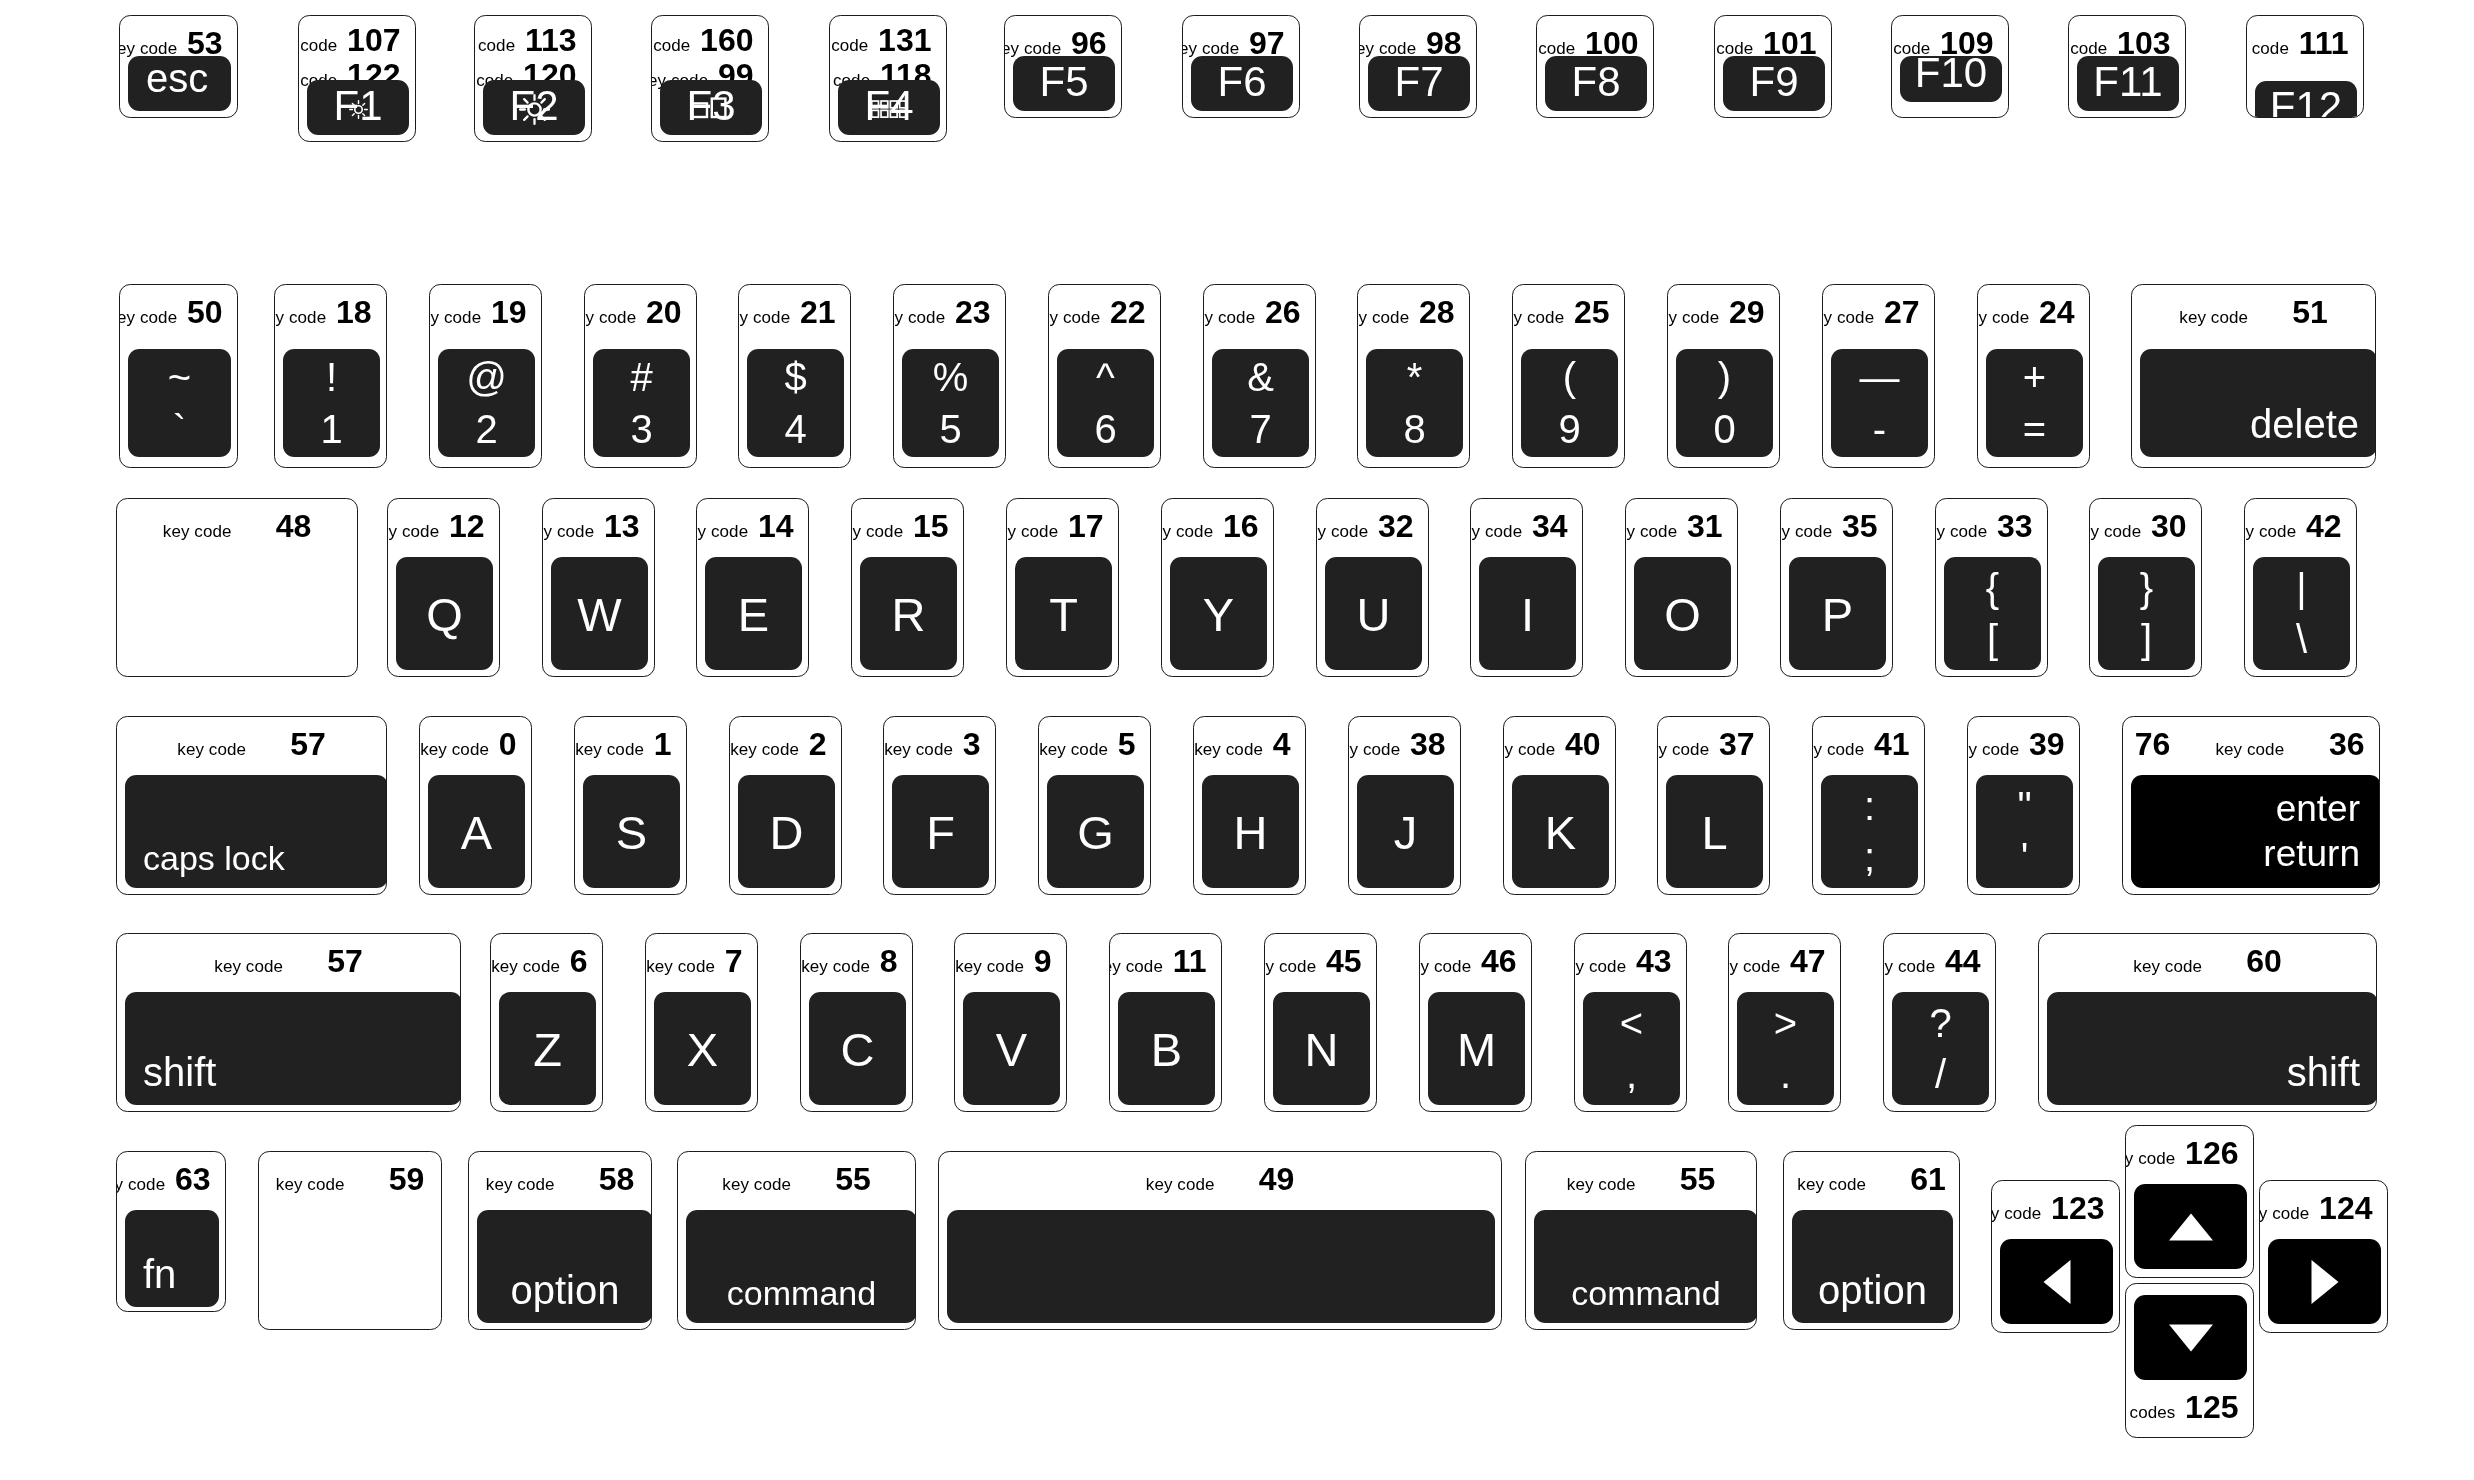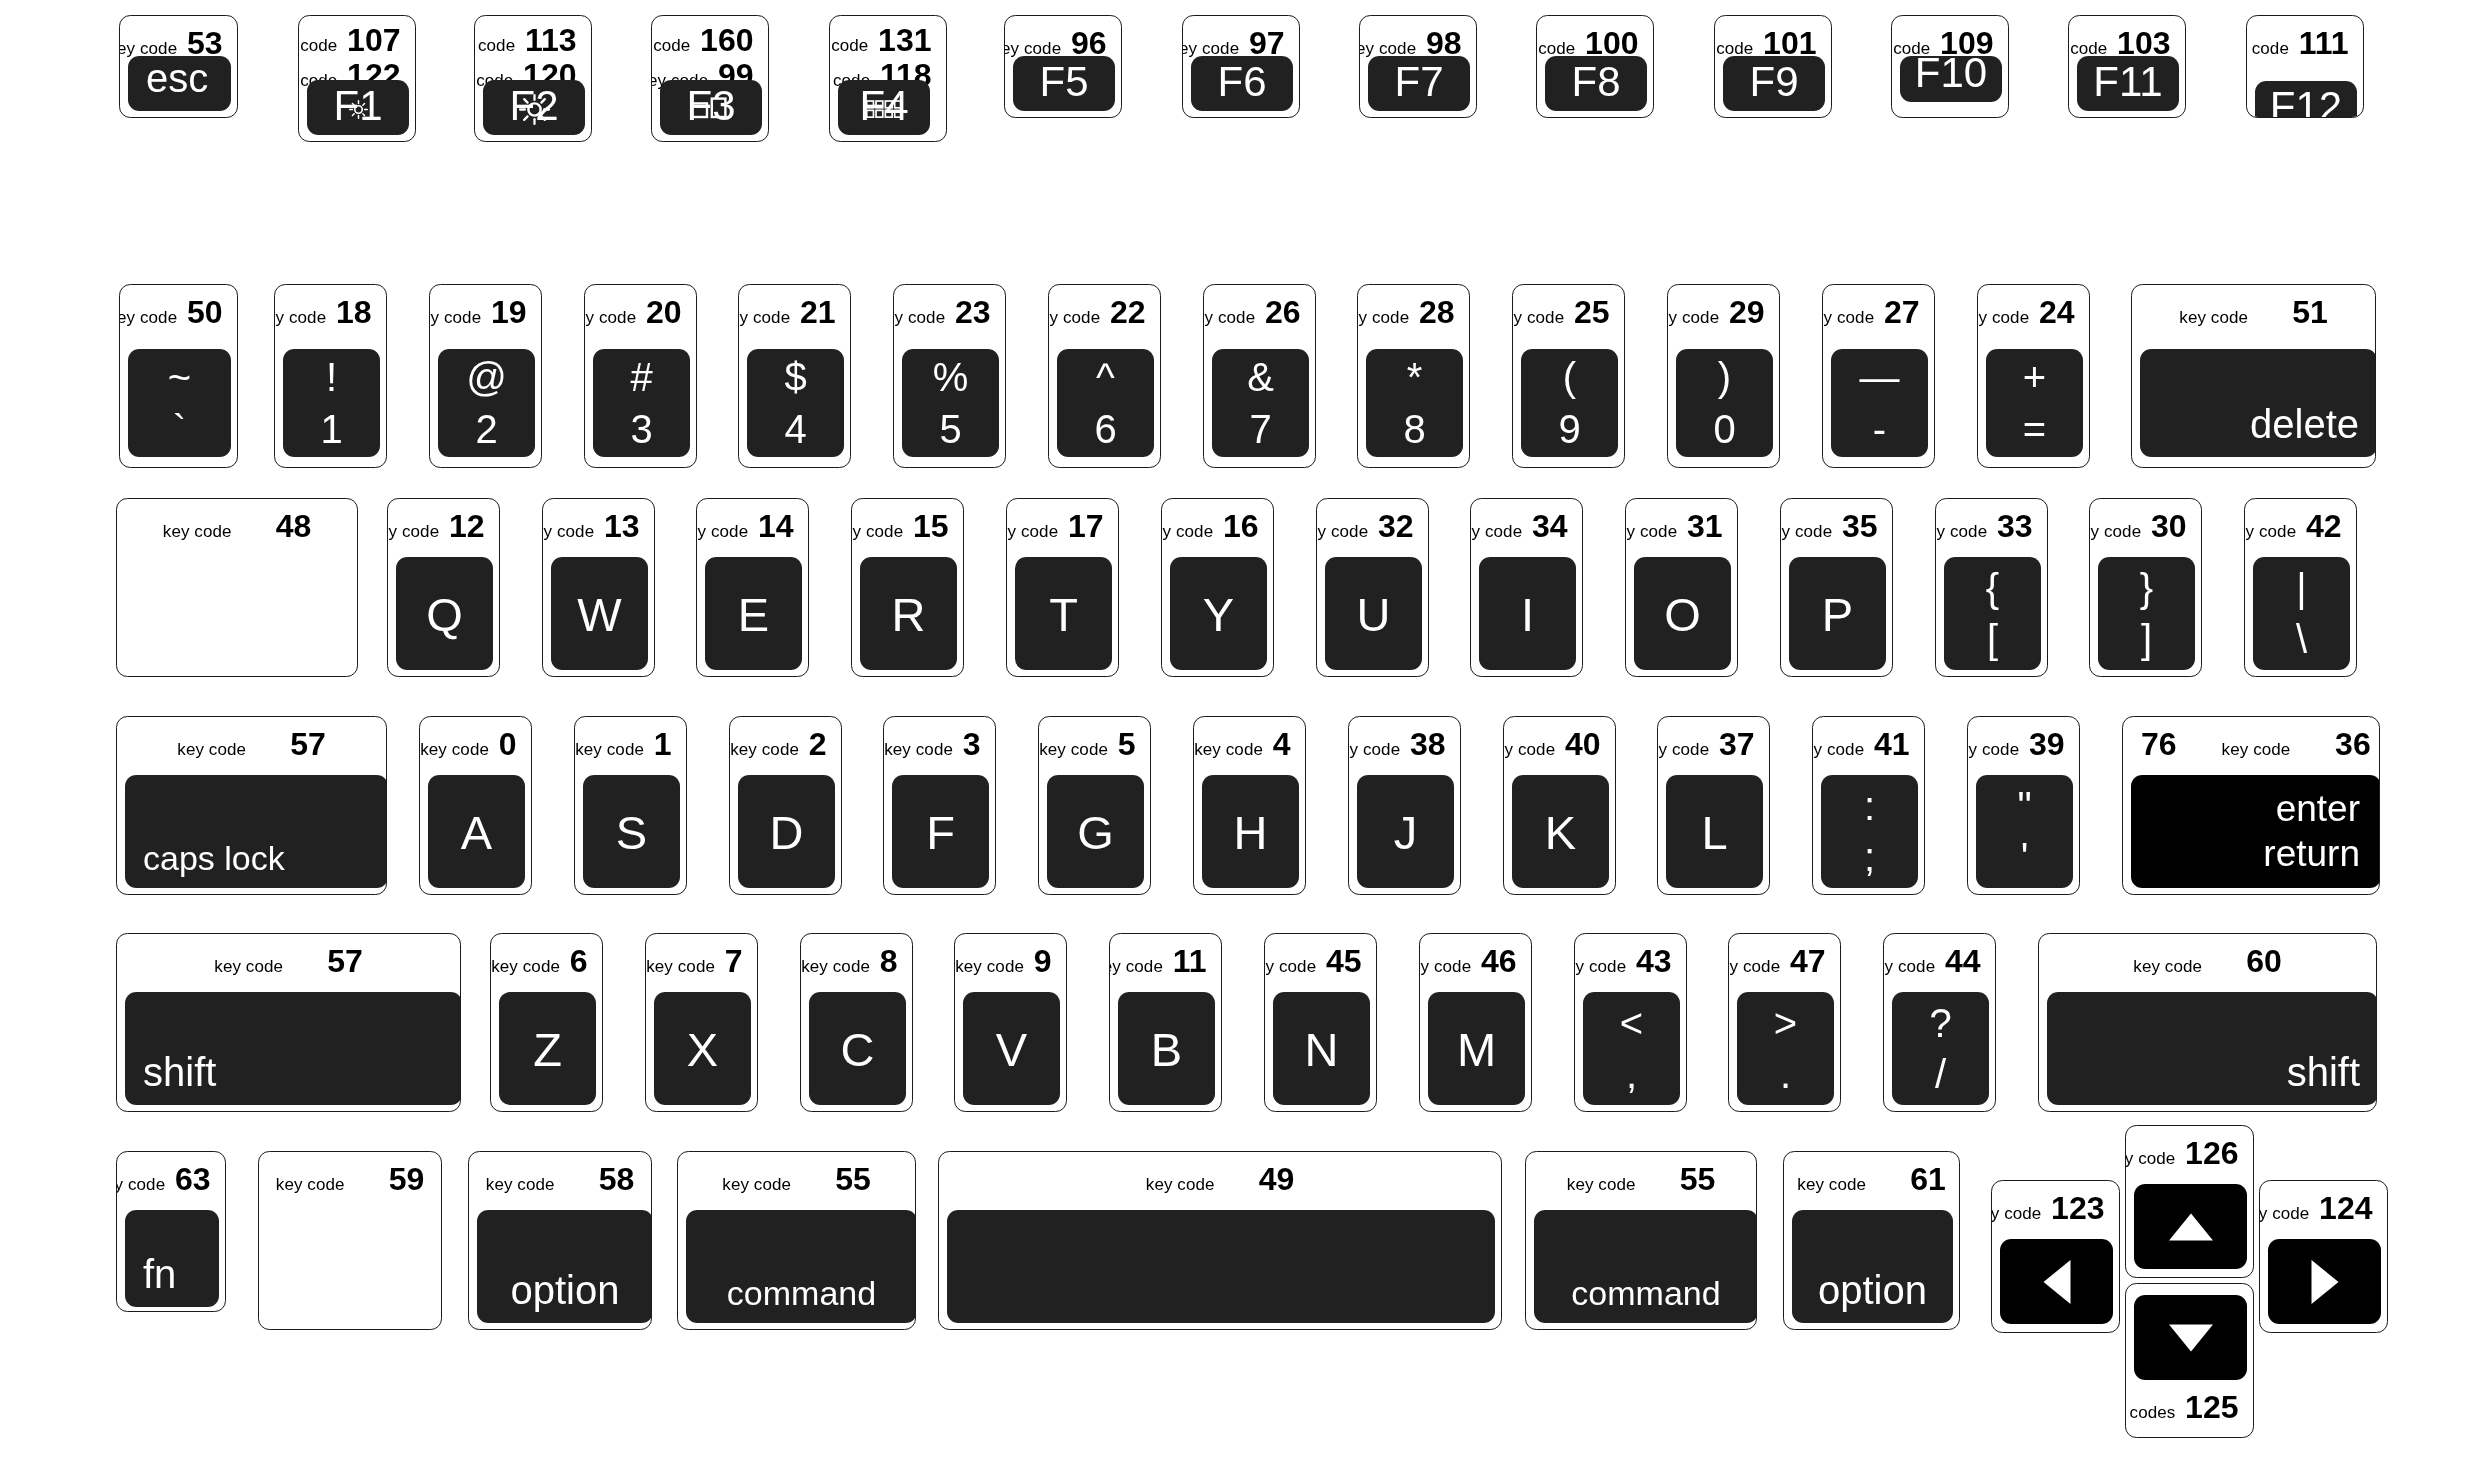--- a/index.html
+++ b/index.html
@@ -71,21 +71,21 @@
   }
   
   .codes.centered .coderow {
     justify-content: center;
     gap: 44px;
   }
   .codes.centered .codenum { margin-left: 0; padding-left: 0; }
 
   
   .coderow.pair {
-    justify-content: center;
+    justify-content: flex-end;
     gap: 0;
   }
   .coderow.pair .grp {
     display: flex;
     align-items: baseline;
     gap: 35px;
   }
   .coderow.pair .grp + .grp { margin-left: 45px; }
 
   
@@ -305,21 +305,21 @@
       <div class="codes two-up">
         <div class="coderow">
        <span class="codelabel">key code</span>
        <span class="codenum">131</span>
      </div>
         <div class="coderow">
        <span class="codelabel">key code</span>
        <span class="codenum">118</span>
      </div>
       </div>
-      <div class="cap" style="left:8px; top:64px; width:92px; height:55px;">
+      <div class="cap" style="left:8px; top:64px; width:102px; height:55px;">
          <span class="ficon">
           <svg width="39" height="21" viewBox="0 0 46 24">
             <rect x="2" y="2" width="8" height="8" fill="none" stroke="#fff" stroke-width="2"></rect>
             <rect x="13" y="2" width="8" height="8" fill="none" stroke="#fff" stroke-width="2"></rect>
             <rect x="24" y="2" width="8" height="8" fill="none" stroke="#fff" stroke-width="2"></rect>
             <rect x="35" y="2" width="8" height="8" fill="none" stroke="#fff" stroke-width="2"></rect>
             <rect x="2" y="13" width="8" height="8" fill="none" stroke="#fff" stroke-width="2"></rect>
             <rect x="13" y="13" width="8" height="8" fill="none" stroke="#fff" stroke-width="2"></rect>
             <rect x="24" y="13" width="8" height="8" fill="none" stroke="#fff" stroke-width="2"></rect>
             <rect x="35" y="13" width="8" height="8" fill="none" stroke="#fff" stroke-width="2"></rect>

